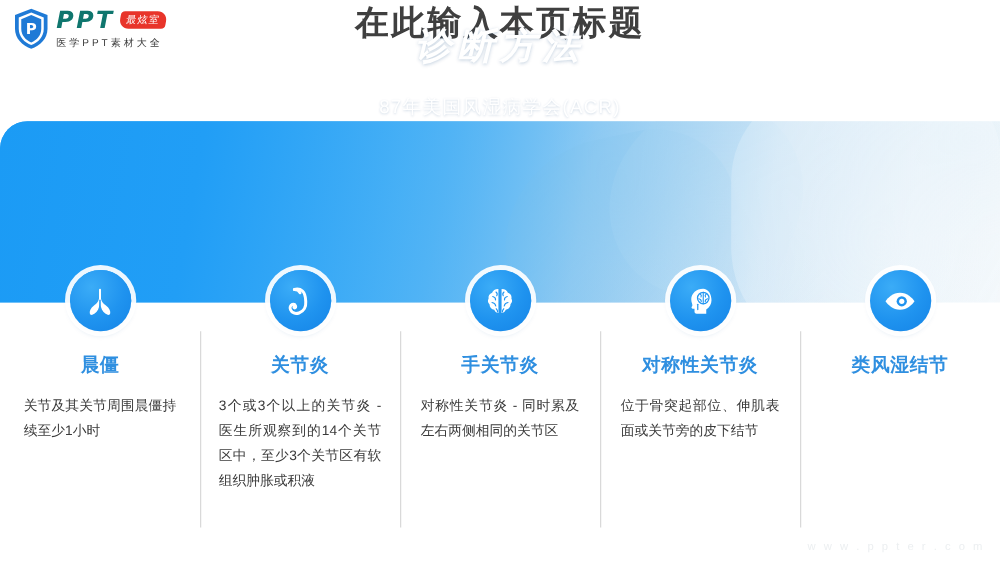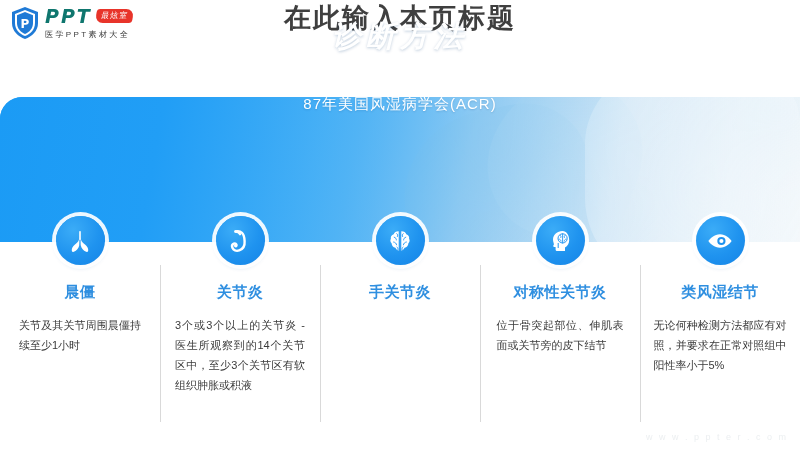--- a/index.html
+++ b/index.html
@@ -79,21 +79,21 @@
   #banner-text { position:absolute; left:0; top:0; width:800px; text-align:center; }
   #banner-title {
     margin-top:17px; font-size:29px; font-weight:bold; color:#ffffff;
     letter-spacing:5px; text-shadow:0 1px 3px rgba(0,60,120,.25);font-style:italic;
   }
   #banner-rule {
     width:213px; height:1px; background:rgba(255,255,255,.75);
     margin:14px auto 0 auto;
   }
   #banner-sub {
-    margin-top:23px; font-size:15px; color:#ffffff; letter-spacing:1px;
+    margin-top:4px; font-size:15px; color:#ffffff; letter-spacing:1px;
     text-shadow:0 1px 2px rgba(0,60,120,.2);
   }
 
   
   #columns { position:absolute; left:0; top:216px; width:800px; height:215px; display:flex; }
   .col { position:relative; flex:1 1 0; display:flex; flex-direction:column; align-items:center; }
   .col + .col .divider {
     position:absolute; left:0; top:49px; width:1px; height:157px;
     background:#d9d9d9;
   }
@@ -205,20 +205,21 @@
             <path d="M10 19 C10.8 19.8 11.2 20.8 11 21.6"></path>
             <path d="M16.2 5.6 C15.2 6.4 15 7.6 15.6 8.6"></path>
             <path d="M18.8 9.2 C17.4 9.6 16.4 10.8 16.6 12"></path>
             <path d="M19.4 14 C17.8 14.2 16.6 15.4 16.4 16.8"></path>
             <path d="M16 19 C15.2 19.8 14.8 20.8 15 21.6"></path>
             <path d="M13.8 3.2 V22.4"></path>
           </g>
         </svg>
       </div>
       <div class="col-title">手关节炎</div>
+      <div class="col-body">对称性关节炎 - 同时累及左右两侧相同的关节区</div>
     </div>
 
     <div class="col">
       <div class="divider"></div>
       <div class="icon-wrap">
         <svg width="28" height="28" viewBox="0 0 28 28">
           <path d="M16.5 4 C11.2 4 7 7.8 7 12.4 C7 14.6 7.9 16 7.9 17.2 C7.9 18 7.2 18.3 7.2 19 C7.2 19.7 8 20 8.8 20 L9.6 20 L9.6 22.4 C9.6 23.4 10.4 24 11.4 24 L19 24 L19 20.6 C21.6 19 23.2 16.3 23.2 13.2 C23.2 8.1 20.4 4 16.5 4 Z" fill="#fff"></path>
           <circle cx="16.6" cy="11.4" r="4.6" fill="none" stroke="#2196f3" stroke-width="1"></circle>
           <g stroke="#2196f3" stroke-width="0.9" fill="none" stroke-linecap="round">
             <path d="M16.6 6.8 V16"></path>
@@ -237,20 +238,19 @@
     <div class="col">
       <div class="divider"></div>
       <div class="icon-wrap">
         <svg width="30" height="30" viewBox="0 0 30 30">
           <path d="M15 8.2 C9.4 8.2 5 12.4 3.4 15 C5 17.6 9.4 21.8 15 21.8 C20.6 21.8 25 17.6 26.6 15 C25 12.4 20.6 8.2 15 8.2 Z" fill="#fff"></path>
           <circle cx="16.4" cy="15" r="4.1" fill="#1f93ef"></circle>
           <circle cx="16.4" cy="15" r="2.1" fill="#ffffff"></circle>
         </svg>
       </div>
       <div class="col-title">类风湿结节</div>
-      <div class="col-body">无论何种检测方法都应有对照，并要求在正常对照组中阳性率小于5%</div>
     </div>
 
   </div>
 
   <div id="watermark">w w w . p p t e r . c o m</div>
 
 </div>
 
 </body></html>

